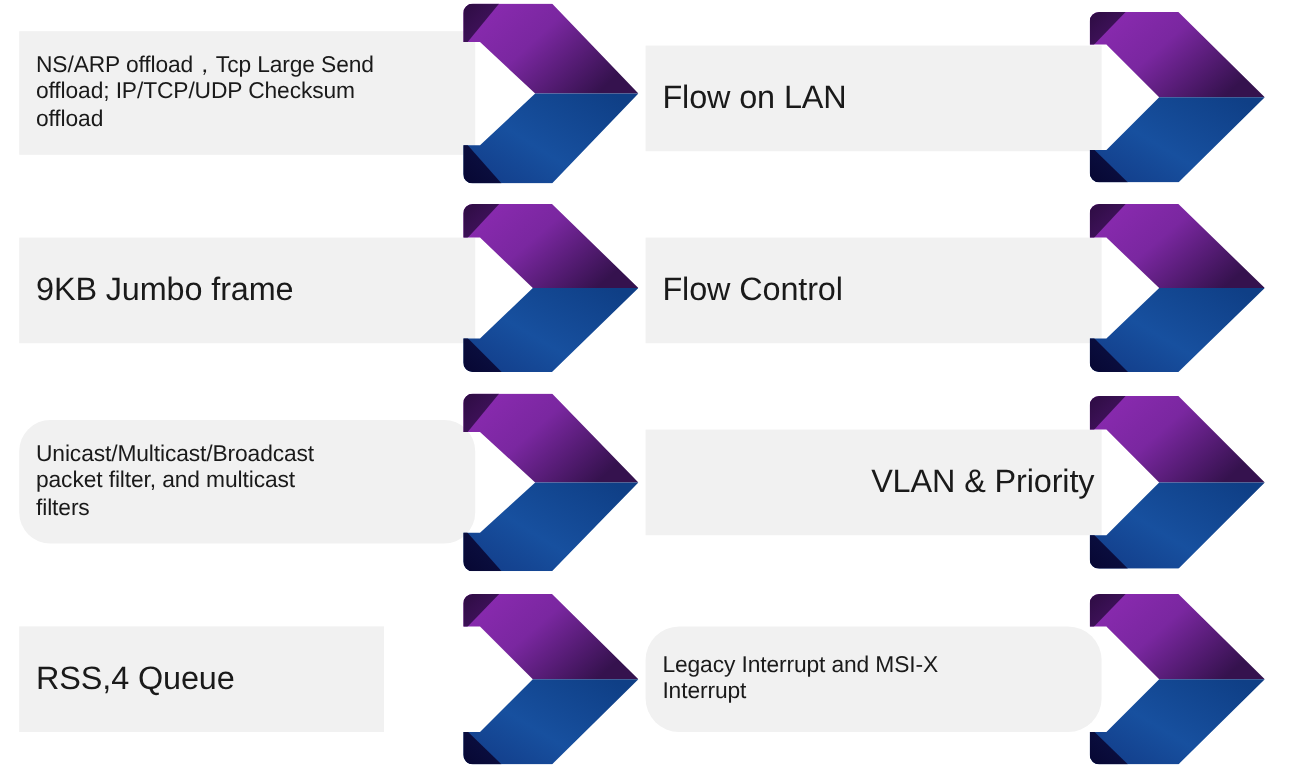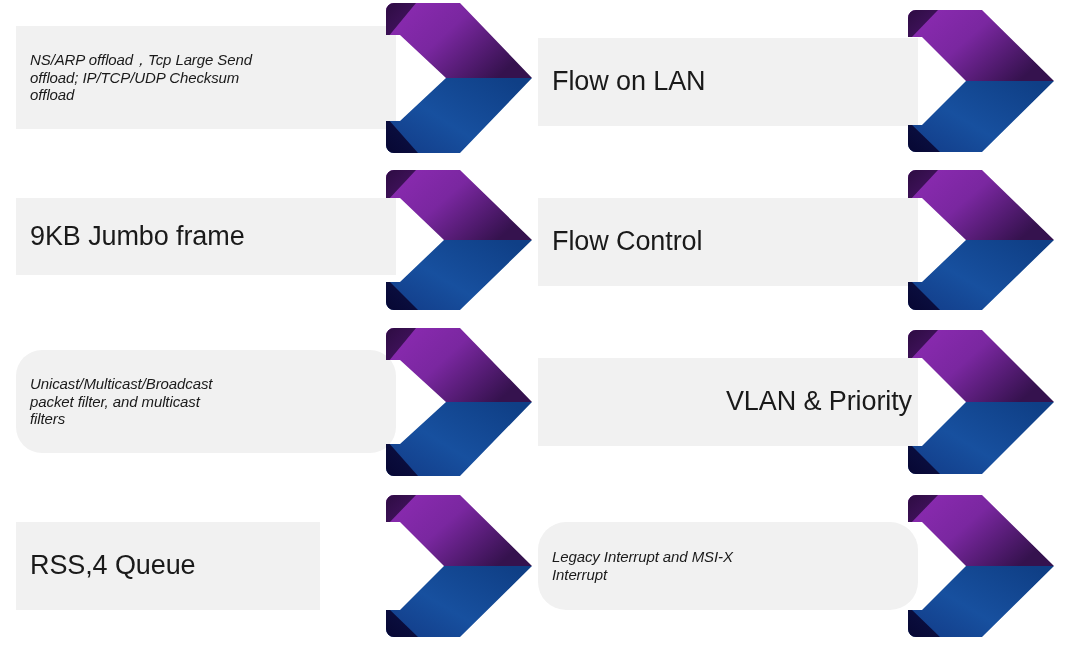--- a/index.html
+++ b/index.html
@@ -38,21 +38,21 @@
   .label-text {
     color: #1a1a1a;
     line-height: 1.18;
     letter-spacing: -0.1px;
     white-space: pre-line;
     padding-left: 14px;
     padding-right: 6px;
   }
 
   .label-text.size-lg { font-size: 27px; }
-  .label-text.size-sm { font-size: 15px; font-style: italic; }
+  .label-text.size-sm { font-size: 19px; }
 
   .arrow {
     position: absolute;
     z-index: 2;
     overflow: visible;
   }
   .arrow svg { display: block; }
 </style>
 </head>
 <body>
@@ -94,21 +94,21 @@
           <path d="M0,0 H148 L148,75 H60 L0,75 Z" fill="url(#gTopA)"></path>
           <path d="M0,75 H148 L148,150 H0 Z" fill="url(#gBotA)"></path>
           <path d="M0,0 H30 L2,34 H0 Z" fill="url(#gCornTA)"></path>
           <path d="M0,150 H32 L2,116 H0 Z" fill="url(#gCornBA)"></path>
         </g>
       </svg>
     </div>
   </div>
 
   <div class="item">
-    <div class="label-box" style="left:16px; top:198px; width:380px; height:77px;">
+    <div class="label-box" style="left:16px; top:198px; width:380px; height:88px;">
       <div class="label-text size-lg">9KB Jumbo frame</div>
     </div>
     <div class="arrow" style="left:386px; top:170px;">
       <svg width="148" height="140" viewBox="0 0 148 140">
         <defs>
           <linearGradient id="gTopB" x1="0" y1="0" x2="1" y2="0.55">
             <stop offset="0%" stop-color="#8e2bb4"></stop>
             <stop offset="48%" stop-color="#7a27a0"></stop>
             <stop offset="100%" stop-color="#35124e"></stop>
           </linearGradient>

